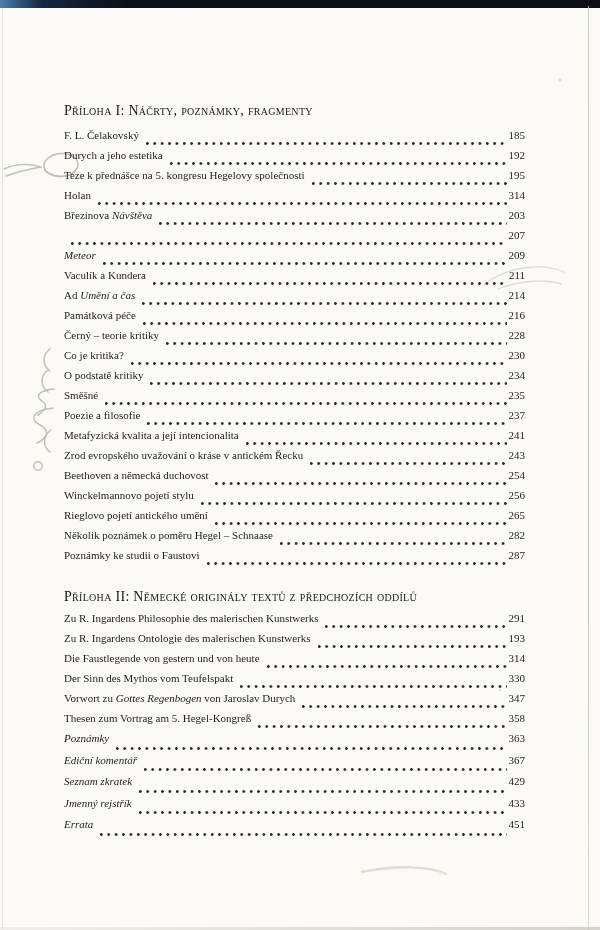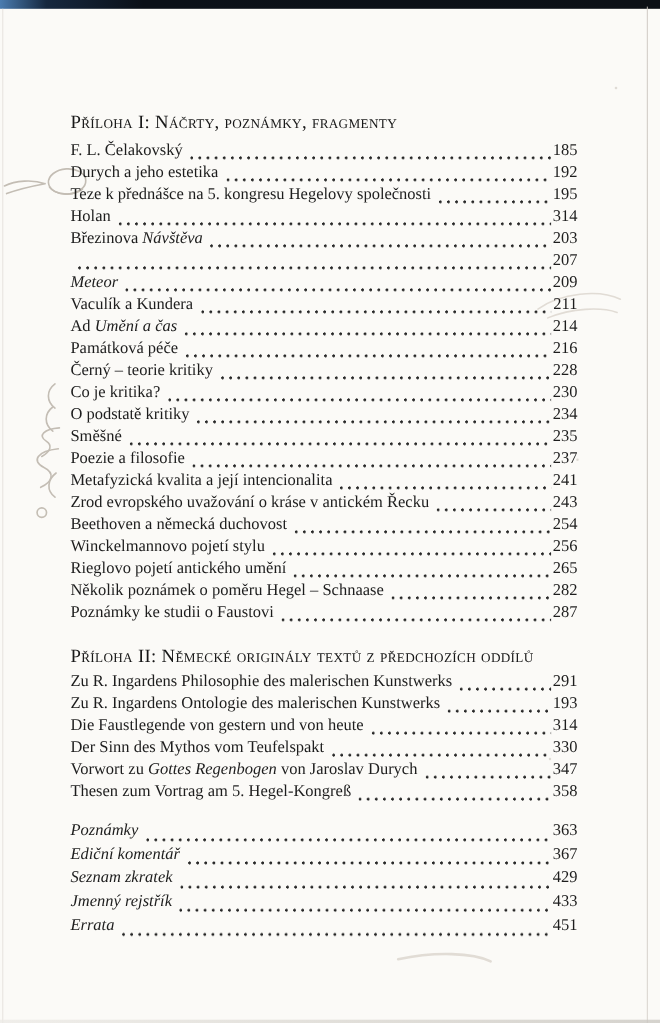--- a/index.html
+++ b/index.html
@@ -19,30 +19,30 @@
   .left-edge  { position:absolute; left:2px; top:8px; bottom:0; width:1px; background:#e8e5e0; }
   .right-edge { position:absolute; left:588px; top:6px; bottom:0; width:1px;
                 background:linear-gradient(180deg,#ccc6c0,#c3bdb7 60%,#d6d1cb); opacity:.85; }
   .bottom-edge{ position:absolute; left:0; right:0; bottom:0; height:3px;
                 background:linear-gradient(90deg,#eceae6,#d8d5cf 55%,#c9c6c0); opacity:.75; }
   .pencil-marks { position:absolute; left:0; top:0; pointer-events:none; }
 
   
   main.toc { position:absolute; left:64px; right:75px; top:0; }
   h2.sec-heading {
-    margin:0; font-size:17px; font-weight:400; line-height:22px;
+    margin:0; font-size:14px; font-weight:400; line-height:22px;
     font-variant:small-caps; letter-spacing:.3px; white-space:nowrap; color:#181818;
   }
   .sec0 h2 { margin-top:100px; }
   .sec1 h2 { margin-top:17px; }
   .sec0 .toc-list { margin-top:7px; }
   .sec1 .toc-list { margin-top:4px; }
-  .sec2 .toc-list { margin-top:15px; }
-
-  .toc-row { display:flex; align-items:baseline; height:20px; font-size:15px; }
+  .sec2 .toc-list { }
+
+  .toc-row { display:flex; align-items:baseline; height:20px; font-size:11px; }
   .sec2 .toc-row { height:21.5px; }
   .toc-title { white-space:nowrap; flex:0 0 auto; }
   .toc-title i { font-style:italic; }
   .toc-page  { white-space:nowrap; flex:0 0 auto;font-family:Liberation Serif, serif; }
   .toc-leader {
     flex:1 1 auto; min-width:12px; height:5px;
     align-self:flex-end; margin:0 2px 3px 7px;
     background-image:radial-gradient(circle at 1.3px 2.5px, #262626 1.12px, rgba(0,0,0,0) 1.55px);
     background-size:7.4px 5px; background-repeat:repeat-x;
   }

